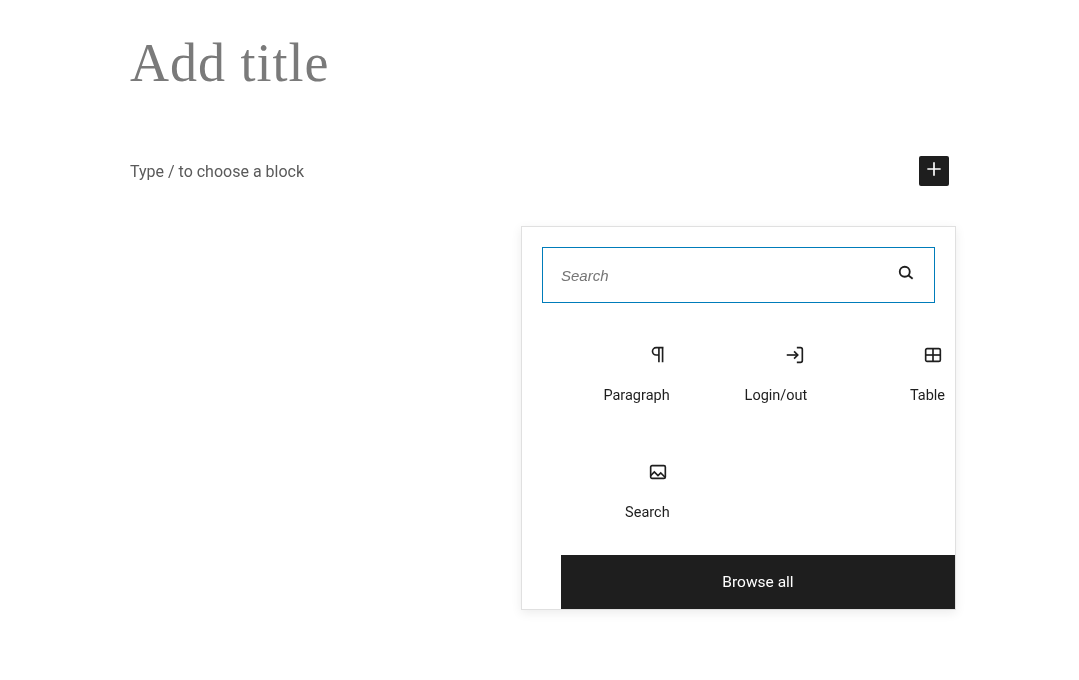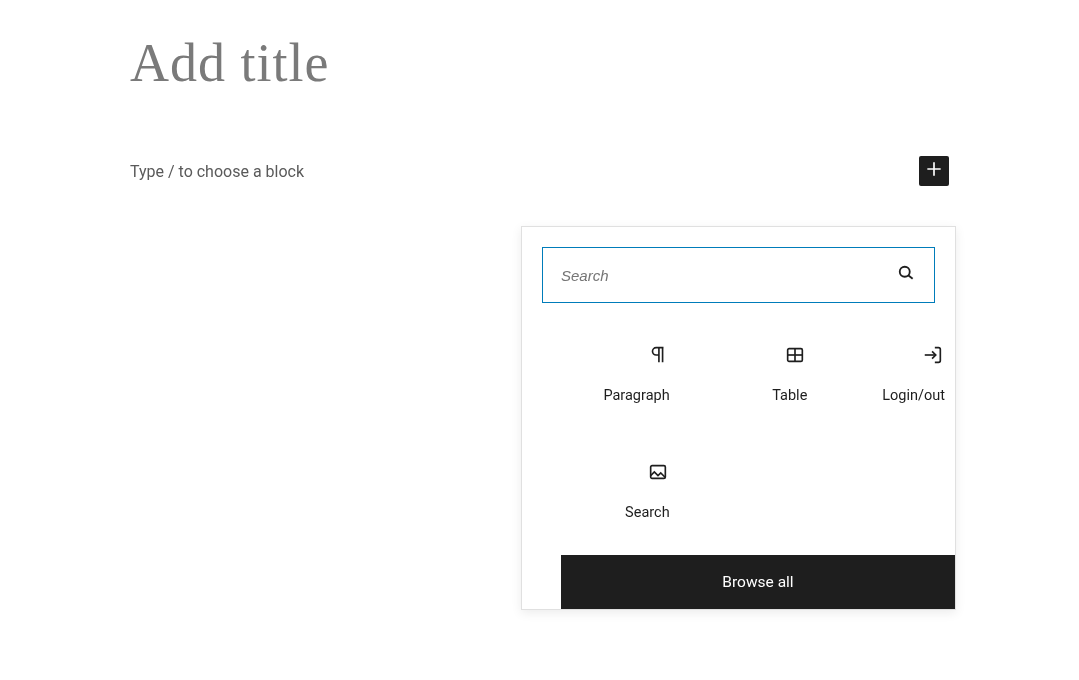--- a/index.html
+++ b/index.html
@@ -157,42 +157,42 @@
           </svg>
         </span>
         <span class="block-label">Paragraph</span>
       </div>
 
 
 
       <div class="block-item">
         <span class="block-icon">
           <svg width="22" height="22" viewBox="0 0 24 24" stroke-width="1.8">
+            <path d="M14 4h4a2 2 0 0 1 2 2v12a2 2 0 0 1-2 2h-4"></path>
+              <path d="M3 12h12"></path>
+              <path d="M11 8l4 4-4 4"></path>
+          </svg>
+        </span>
+        <span class="block-label">Login/out</span>
+      </div>
+
+      <div class="block-item">
+        <span class="block-icon">
+          <svg width="22" height="22" viewBox="0 0 24 24" stroke-width="1.8">
             <rect x="4" y="5" width="16" height="14" rx="1.5"></rect>
               <line x1="4" y1="12" x2="20" y2="12"></line>
               <line x1="12" y1="5" x2="12" y2="19"></line>
           </svg>
         </span>
         <span class="block-label">Table</span>
       </div>
 
       <div class="block-item">
         <span class="block-icon">
           <svg width="22" height="22" viewBox="0 0 24 24" stroke-width="1.8">
-            <path d="M14 4h4a2 2 0 0 1 2 2v12a2 2 0 0 1-2 2h-4"></path>
-              <path d="M3 12h12"></path>
-              <path d="M11 8l4 4-4 4"></path>
-          </svg>
-        </span>
-        <span class="block-label">Login/out</span>
-      </div>
-
-      <div class="block-item">
-        <span class="block-icon">
-          <svg width="22" height="22" viewBox="0 0 24 24" stroke-width="1.8">
             <rect x="4" y="5" width="16" height="14" rx="1.5"></rect>
               <path d="M4 16l4-4 4 4 3-3 5 5"></path>
           </svg>
         </span>
         <span class="block-label">Search</span>
       </div>
 
     </div>
 
     <div class="browse-all">Browse all</div>

